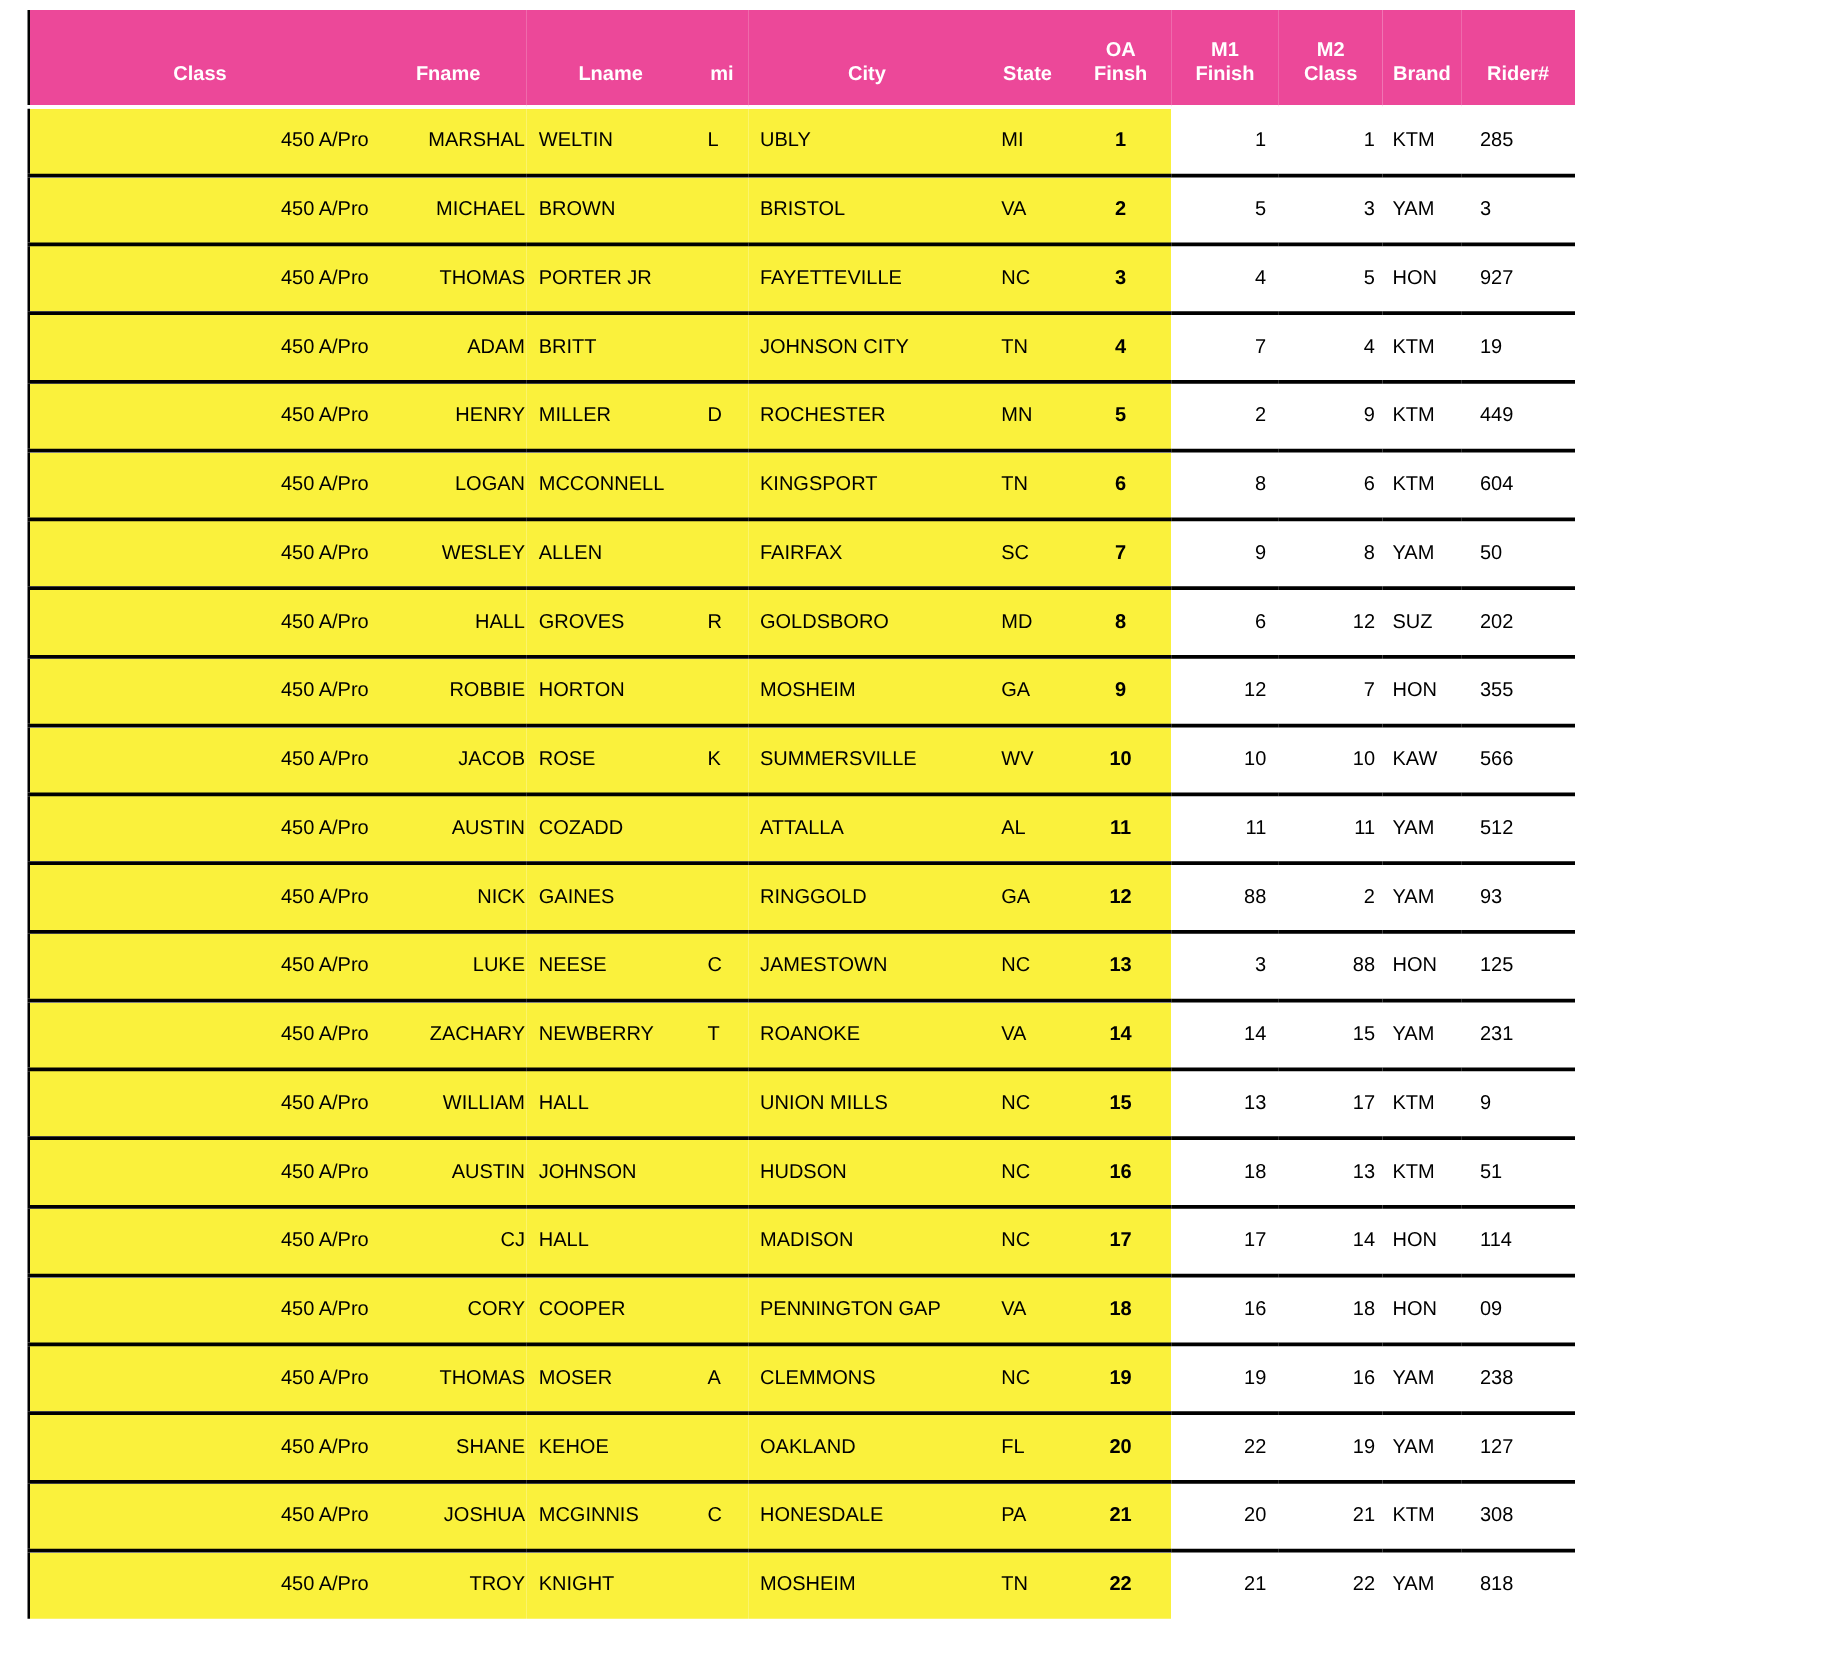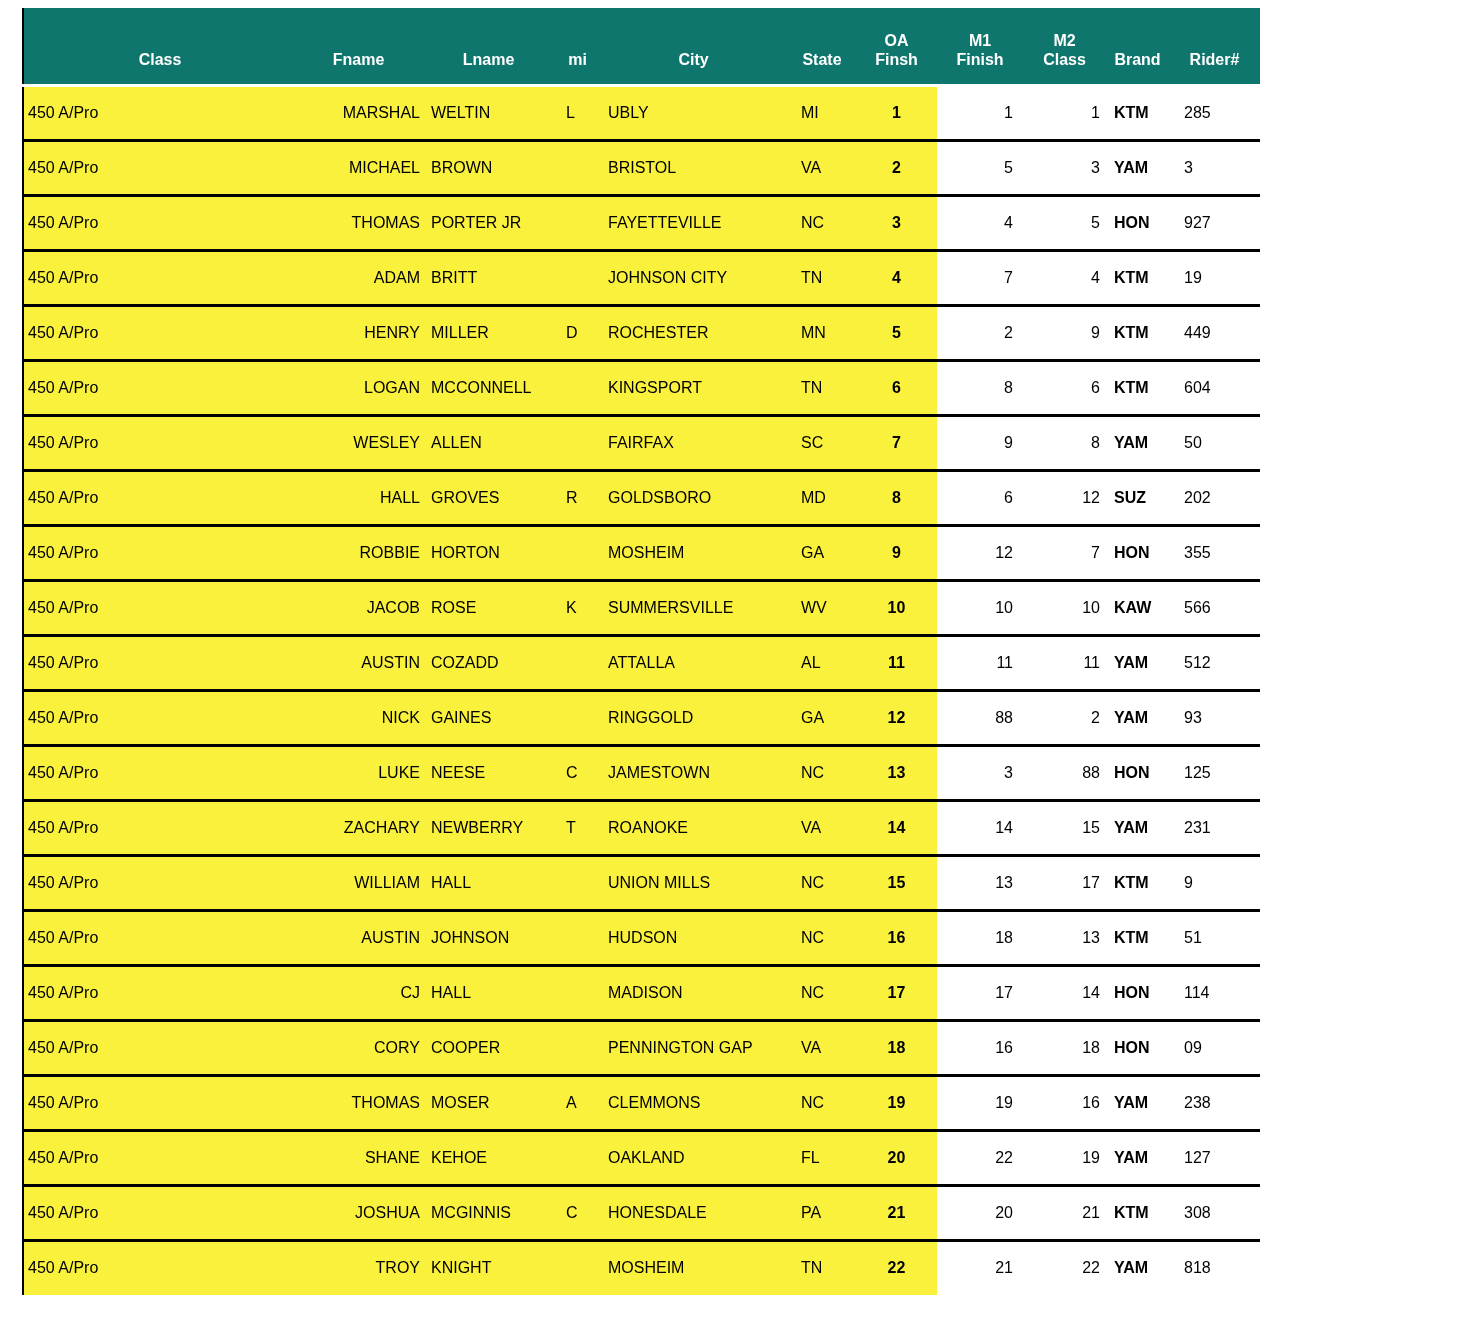--- a/index.html
+++ b/index.html
@@ -15,21 +15,21 @@
     margin: 8px 0 0 22px;
   }
   table.results {
     border-collapse: collapse;
     table-layout: fixed;
     width: 1237px;
     border-left: 2px solid #000;
   }
   
   thead th {
-    background: #0f766e;
+    background: #ec4899;
     color: #ffffff;
     font-weight: bold;
     font-size: 16px;
     line-height: 19px;
     text-align: center;
     vertical-align: bottom;
     height: 77px;
     padding: 0 0 15px 0;
     box-sizing: border-box;
     white-space: pre-line;
@@ -50,30 +50,30 @@
     vertical-align: middle;
     background: #ffffff;
     overflow: hidden;
     white-space: nowrap;
   }
   
   td.col-class, td.col-fname, td.col-lname, td.col-mi, td.col-city,
   td.col-state, td.col-oa_finish {
     background: var(--highlight, #faf13c);
   }
-  td.col-class  { text-align: left;  padding-left: 4px; }
+  td.col-class  { text-align: right;  padding-left: 20px; }
   td.col-fname  { text-align: right;  padding-left: 12px; }
   td.col-lname  { text-align: left;  padding-left: 10px; }
   td.col-mi     { text-align: left;  padding-left: 10px; }
   td.col-city   { text-align: left;  padding-left: 9px;  }
   td.col-state  { text-align: left;  padding-left: 13px; }
   td.col-oa_finish { text-align: center; font-weight: bold; }
   td.col-m1_finish { text-align: right; padding-right: 10px; }
   td.col-m2_finish { text-align: right; padding-right: 6px;  }
-  td.col-brand  { text-align: left;  padding-left: 8px; font-weight: bold;  }
+  td.col-brand  { text-align: left;  padding-left: 8px;  }
   td.col-rider_num { text-align: left; padding-left: 15px; }
 </style>
 </head>
 <body>
 
 <div class="sheet">
   <table class="results">
     <colgroup>
       <col style="width:273px">
         <col style="width:125px">

